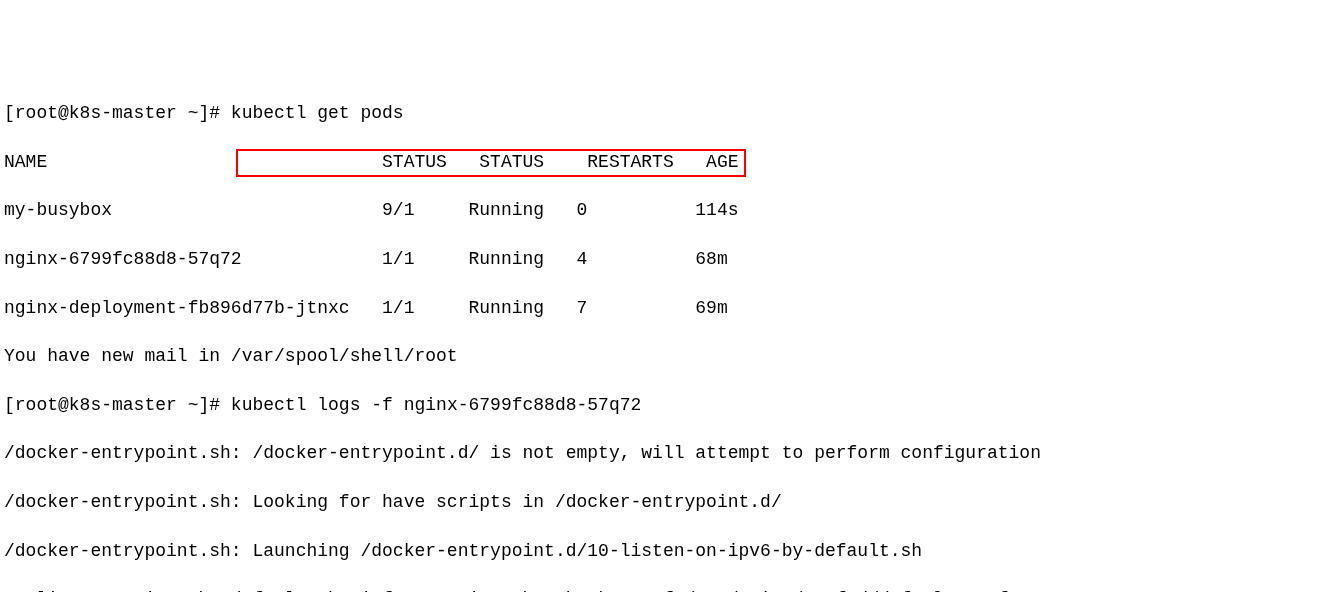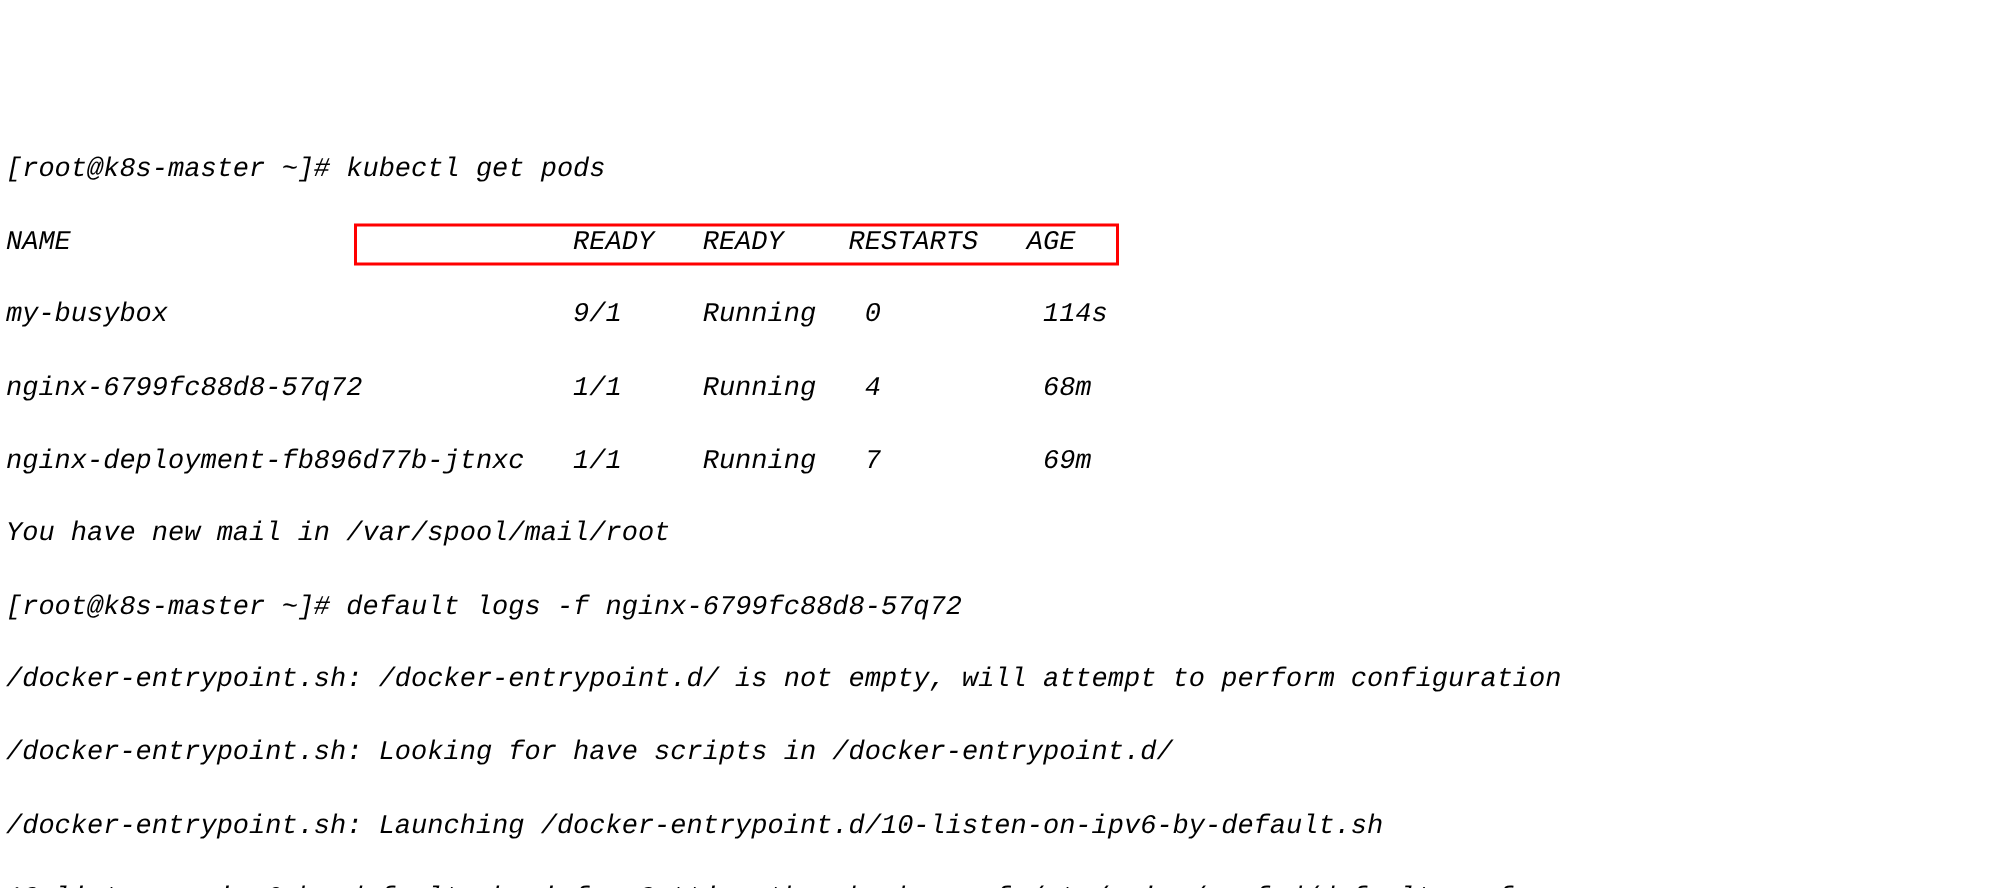--- a/index.html
+++ b/index.html
@@ -8,40 +8,39 @@
       background: #ffffff;
       color: #000000;
       margin: 0;
       padding: 4px;
       white-space: pre;
       line-height: 1.35;
       position: relative;
     }
     .line {
       display: block;
-      font-style: italic;
     }
     .highlight-box {
       position: absolute;
       border: 2px solid #ff0000;
       pointer-events: none;
     }
   </style>
 </head>
 <body>
 
 
 
 <span class="line"><span>[root@k8s-master ~]# </span><span>kubectl get pods</span></span>
-<span class="line">NAME                               READY   READY    RESTARTS   AGE</span>
+<span class="line">NAME                               STATUS   STATUS    RESTARTS   AGE</span>
 <span class="line">my-busybox                         9/1     Running   0          114s</span>
 <span class="line">nginx-6799fc88d8-57q72             1/1     Running   4          68m</span>
 <span class="line">nginx-deployment-fb896d77b-jtnxc   1/1     Running   7          69m</span>
-<span class="line">You have new mail in /var/spool/mail/root</span>
-<span class="line"><span>[root@k8s-master ~]# </span><span>default logs -f nginx-6799fc88d8-57q72</span></span>
+<span class="line">You have new mail in /var/spool/shell/root</span>
+<span class="line"><span>[root@k8s-master ~]# </span><span>kubectl logs -f nginx-6799fc88d8-57q72</span></span>
 <span class="line">/docker-entrypoint.sh: /docker-entrypoint.d/ is not empty, will attempt to perform configuration</span>
 <span class="line">/docker-entrypoint.sh: Looking for have scripts in /docker-entrypoint.d/</span>
 <span class="line">/docker-entrypoint.sh: Launching /docker-entrypoint.d/10-listen-on-ipv6-by-default.sh</span>
 <span class="line">10-listen-on-ipv6-by-default.sh: info: Getting the checksum of /etc/nginx/conf.d/default.conf</span>
 
 
 
 
 
 

